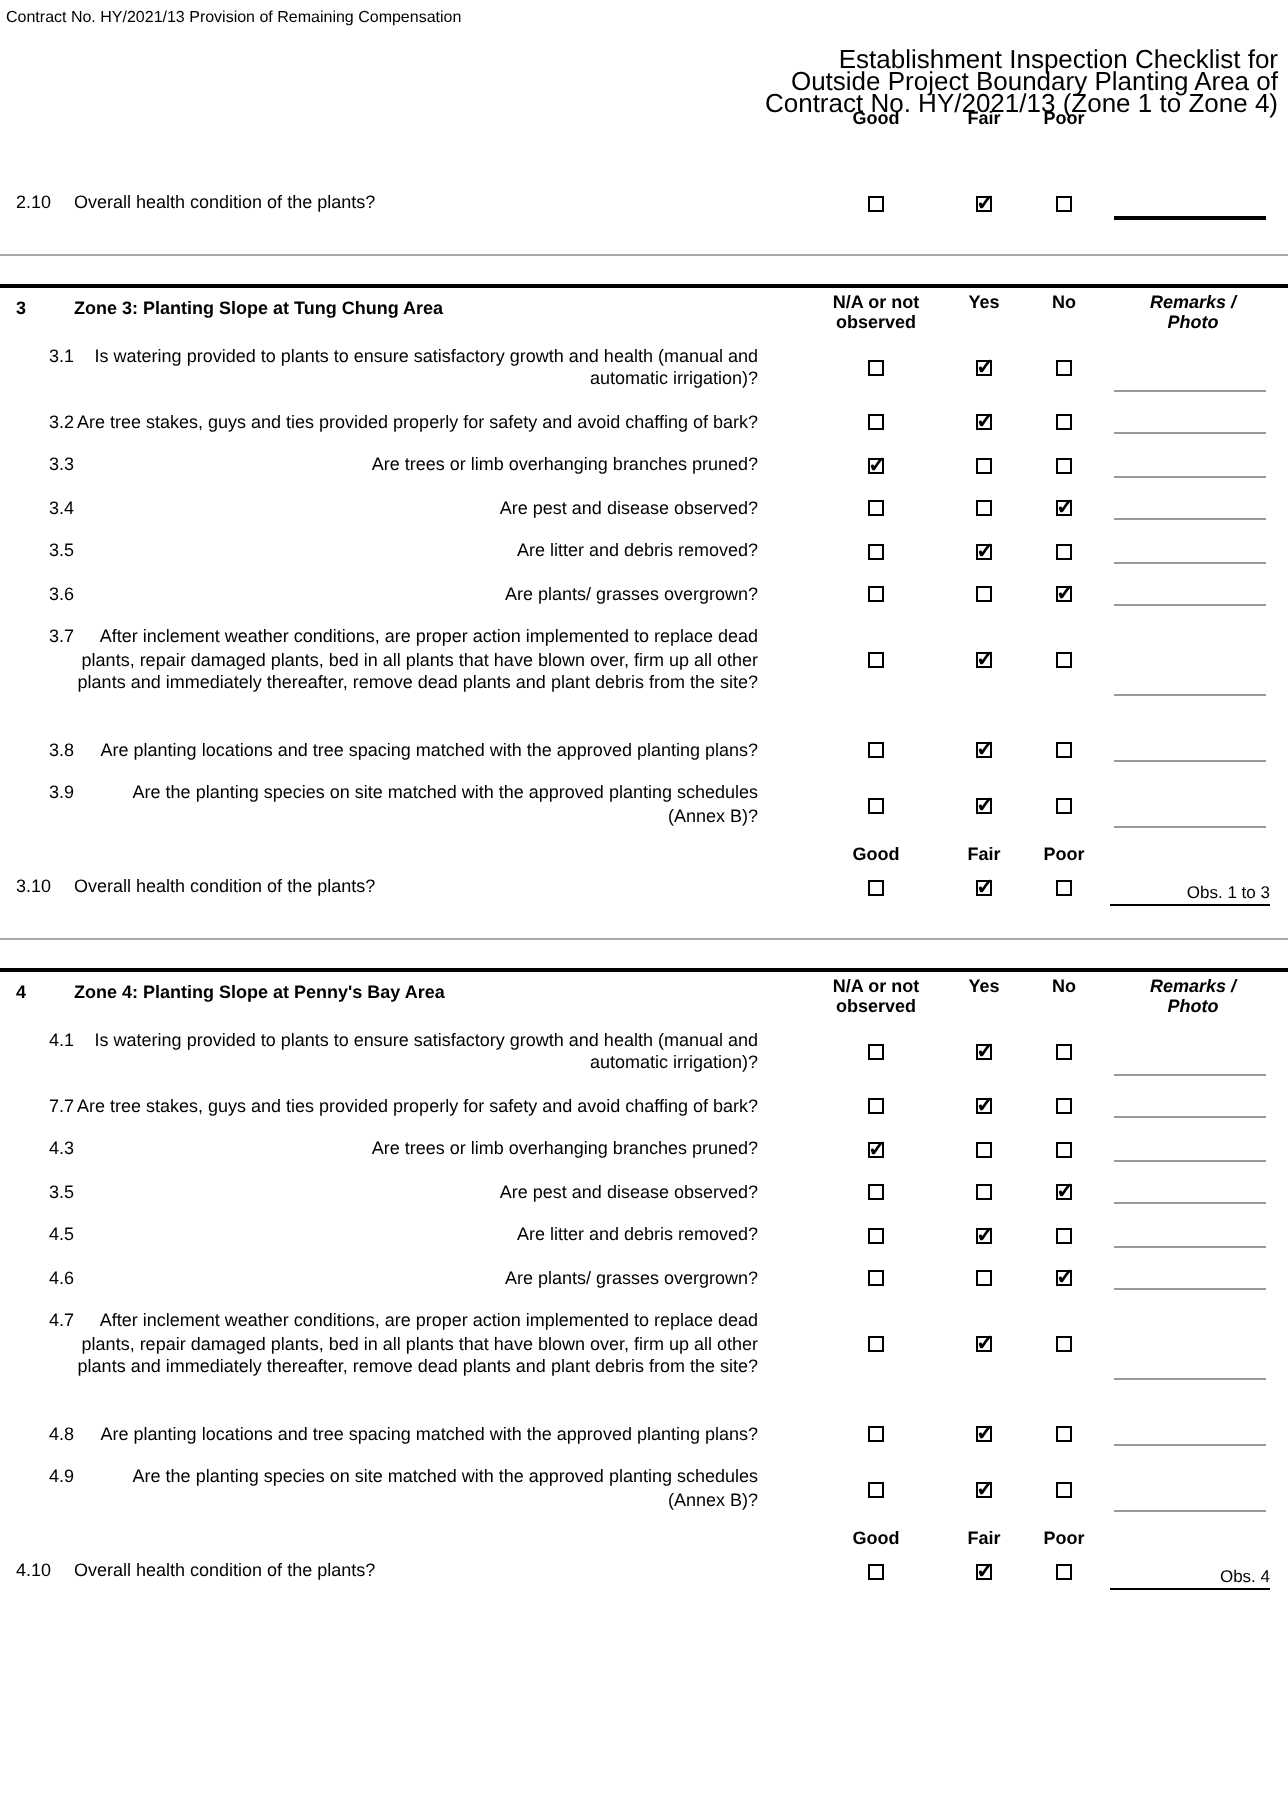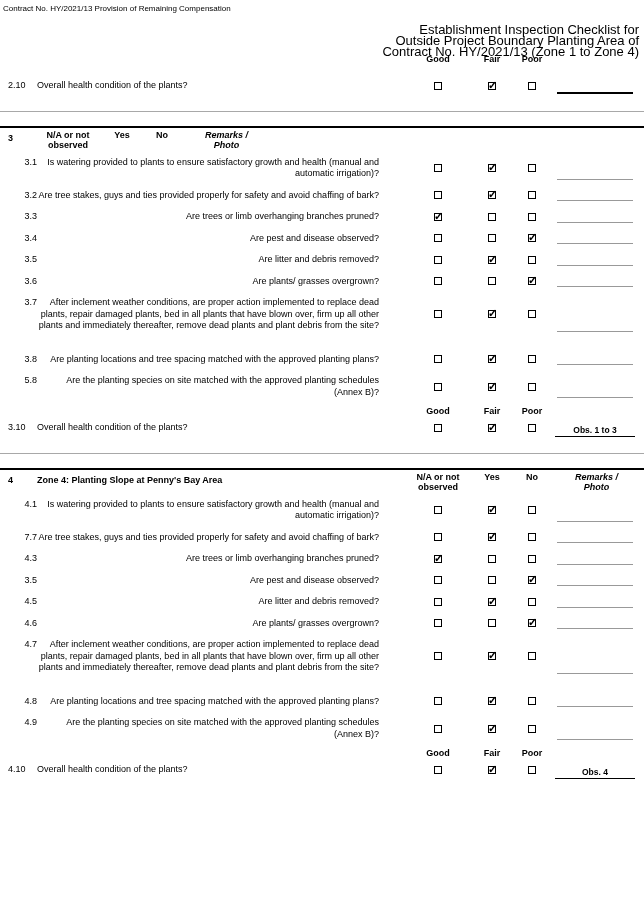--- a/index.html
+++ b/index.html
@@ -16,26 +16,26 @@
   .q   { width:370px; padding-right:28px; flex:none; font-size:9px; line-height:11.5px; }
   .col { flex:none; display:flex; align-items:center; justify-content:center; }
   .c1 { width:62px; } .c2 { width:46px; } .c3 { width:34px; }
   .rem { width:95px; flex:none; position:relative; }
 
   .cb { display:inline-block; width:8px; height:8px; border:1.5px solid #000; position:relative; background:#fff; }
   .cb.checked { border-color:#000; }
   .cb.checked::before { content:"\2713"; position:absolute; top:-4px; left:-1px; font-size:11px; font-weight:bold; color:#000; }
 
   .remark-line { position:absolute; right:11px; bottom:0; width:76px; height:1px; border-bottom:1px solid #999; }
-  .remark-obs { position:absolute; right:9px; bottom:-3px; width:80px; text-align:center; font-size:8.5px; line-height:10px; padding-bottom:1px; border-bottom:1.5px solid #000;font-weight:bold; }
+  .remark-obs { position:absolute; right:9px; bottom:-3px; width:80px; text-align:right; font-size:8.5px; line-height:10px; padding-bottom:1px; border-bottom:1.5px solid #000; }
   .remark-thick { position:absolute; right:11px; bottom:-2px; width:76px; height:1px; border-bottom:2px solid #000; }
 
   .gfp-row { margin-top:40px; }
   .gfp-label { font-weight:bold; font-size:9px; }
-  .row-210 { margin-top:16px; }
+  .row-210 { margin-top:32px; }
 
   .hr-thin { border:0; border-top:1px solid #a8a8a8; margin:19px 0 0 0; height:0; }
   .section { border-top:2.5px solid #000; margin-top:14px; }
   .section-header { display:flex; padding-top:2px; }
   .section-num { width:37px; padding-left:8px; flex:none; font-weight:bold; font-size:9px; line-height:11.5px; padding-top:3px; }
   .section-title { width:370px; flex:none; font-weight:bold; font-size:9px; line-height:11.5px; padding-top:3px; }
   .chdr { flex:none; font-weight:bold; font-size:9px; line-height:10.5px; text-align:center; }
   .chdr.c1 { width:62px; } .chdr.c2 { width:46px; } .chdr.c3 { width:34px; } .chdr.rem { width:95px;font-style:italic; }
   .chdr-inner { display:block; width:60px; margin:0 auto; }
 
@@ -86,20 +86,21 @@
     <div class="rem">
         <span class="remark-thick"></span>
       </div>
   </div>
 
   <hr class="hr-thin">
 
   <div class="section">
     <div class="section-header">
       <div class="section-num">3</div>
+      <div class="section-title">Zone 3: Planting Slope at Tung Chung Area</div>
       <div class="chdr c1">N/A or not observed</div>
       <div class="chdr c2">Yes</div>
       <div class="chdr c3">No</div>
       <div class="chdr rem">
           <span class="chdr-inner">Remarks / Photo</span>
         </div>
     </div>
 
     <div class="row item first">
       <div class="num">3.1</div>
@@ -231,21 +232,21 @@
         </div>
       <div class="col c3">
           <span class="cb"></span>
         </div>
       <div class="rem">
           <span class="remark-line"></span>
         </div>
     </div>
 
     <div class="row item">
-      <div class="num">5.8</div>
+      <div class="num">3.9</div>
       <div class="q">Are the planting species on site matched with the approved planting schedules (Annex B)?</div>
       <div class="col c1">
           <span class="cb"></span>
         </div>
       <div class="col c2">
           <span class="cb checked"></span>
         </div>
       <div class="col c3">
           <span class="cb"></span>
         </div>

